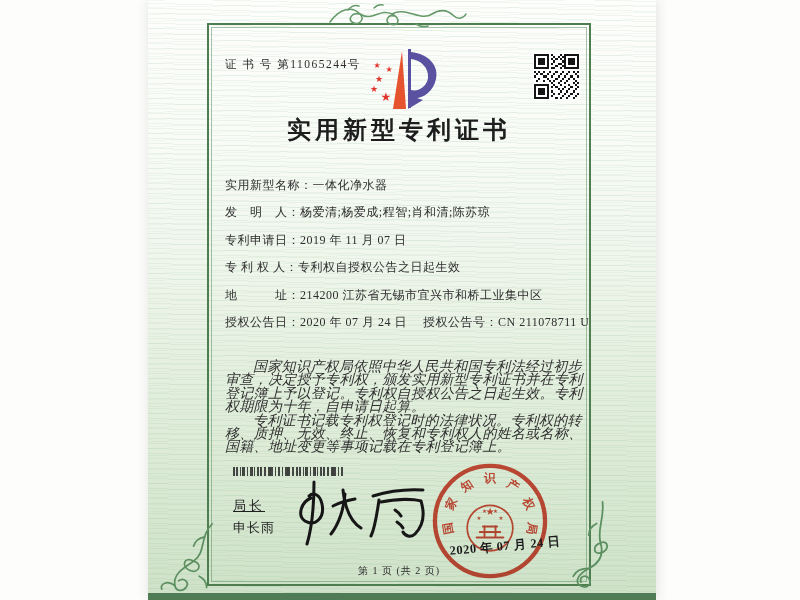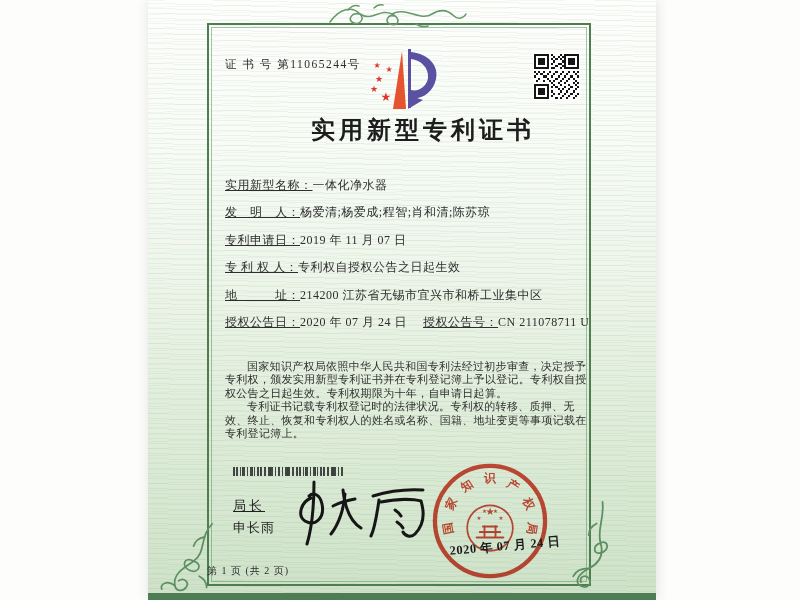--- a/index.html
+++ b/index.html
@@ -26,50 +26,50 @@
     border:1px solid rgba(95,145,100,0.55);
   }
   .ornament{position:absolute;pointer-events:none;}
   .cert-no{
     position:absolute;left:77px;top:57px;font-size:11.5px;color:#2c2c2c;letter-spacing:1.5px;
   }
   .logo{position:absolute;left:213px;top:46px;}
   .qr{position:absolute;left:385px;top:53px;background:#fff;padding:1px;}
   .title{
     position:absolute;left:59px;top:114px;width:384px;text-align:center;
-    font-size:24px;font-weight:700;letter-spacing:4px;color:#1d1d1d;padding-left:24px;
+    font-size:24px;font-weight:700;letter-spacing:4px;color:#1d1d1d;
   }
   .fields{position:absolute;left:77px;top:177px;width:360px;}
   .frow{height:27.4px;font-size:12px;color:#2e2e2e;white-space:nowrap;}
-  .flabel{letter-spacing:0.5px;text-decoration:underline;}
+  .flabel{letter-spacing:0.5px;}
   .fvalue{letter-spacing:0.5px;margin-top:34px;}
   .pair2{margin-left:16px;text-align:center;}
   .body-text{
     position:absolute;left:77px;top:360px;width:362px;
-    font-size:11px;line-height:13.4px;color:#2f2f2f;
+    font-size:14px;line-height:13.4px;color:#2f2f2f;font-style:italic;
   }
   .body-text p{margin:0;text-indent:2em;letter-spacing:0.3px;}
   .barcode{
     position:absolute;left:85px;top:467px;width:112px;height:9px;
     background:
       repeating-linear-gradient(90deg,#2b2b2b 0 1.5px,rgba(0,0,0,0) 1.5px 3.5px),
       repeating-linear-gradient(90deg,#222 0 2px,rgba(0,0,0,0) 2px 9px);
     opacity:0.85;
   }
   .sig-title{position:absolute;left:85px;top:497px;font-size:13px;color:#1f1f1f;letter-spacing:3px;text-decoration:underline;}
   .sig-name{position:absolute;left:85px;top:519px;font-size:13px;color:#1f1f1f;letter-spacing:1px;}
   .signature{position:absolute;left:133px;top:476px;}
   .seal{position:absolute;left:283px;top:462px;mix-blend-mode:multiply;opacity:0.93;}
   .seal-arc-char{font-size:15px;font-weight:700;fill:#d8402e;}
   .seal-date{
     position:absolute;left:287px;top:538px;width:140px;text-align:center;
     font-size:12.5px;font-weight:700;color:#1c1c1c;transform:rotate(-5deg);letter-spacing:0.5px;
   }
   .footer{
-    position:absolute;left:59px;top:564px;width:384px;text-align:left;
+    position:absolute;left:59px;top:564px;width:384px;text-align:center;
     font-size:10px;color:#2c2c2c;letter-spacing:1px;
   }
 </style>
 </head>
 <body>
 
 <div class="stage">
   <div class="paper">
 
     <div class="frame">

